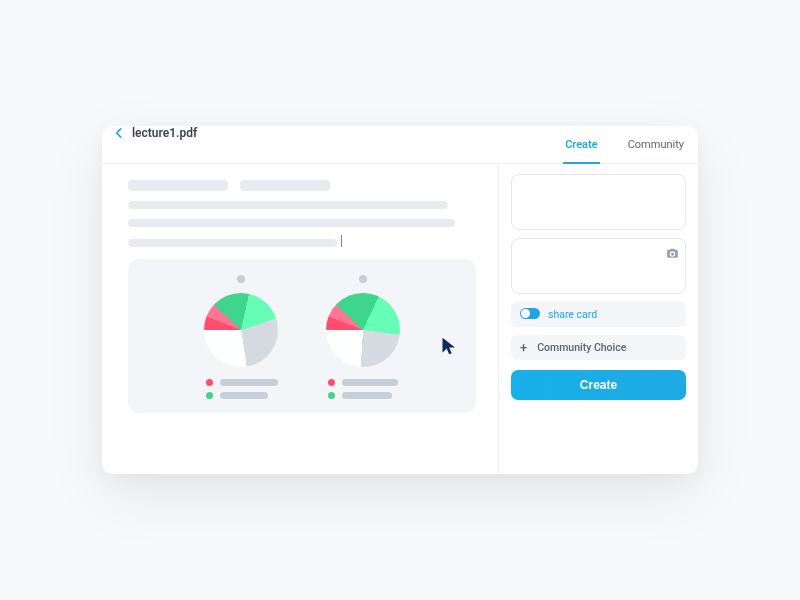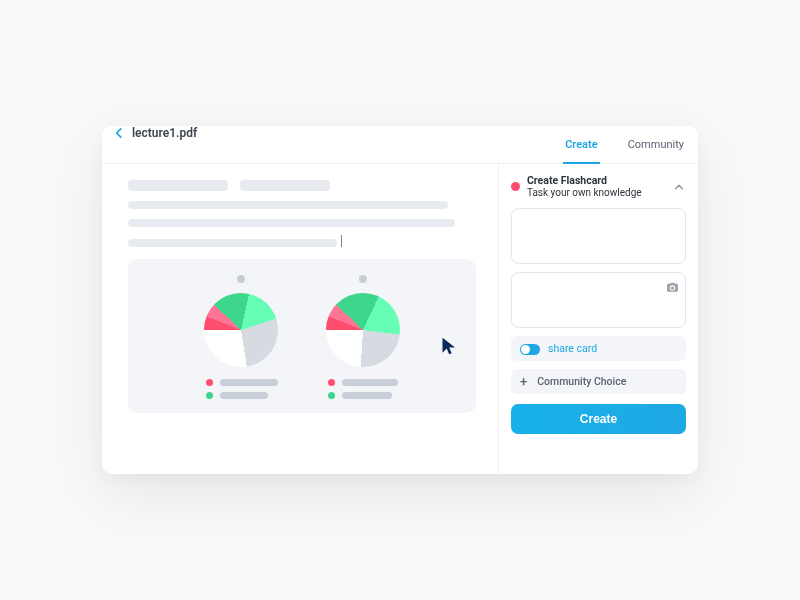--- a/index.html
+++ b/index.html
@@ -172,21 +172,21 @@
 .cam-icon {
   position: absolute;
   top: 6px;
   right: 6px;
   color: #9aa1ab;
   cursor: pointer;
 }
 .cam-icon svg { width: 13px; height: 13px; }
 .row-control {
   display: flex;
-  align-items: flex-end;
+  align-items: flex-start;
   gap: 8px;
   background: #f3f5f8;
   border-radius: 6px;
   padding: 6px 9px;
   font-size: 10.5px;
   color: #1ea7e3;
 }
 .toggle {
   width: 20px; height: 11px;
   background: #1ea7e3;
@@ -280,32 +280,20 @@
               <div class="legend-row">
                 <div class="legend-dot" style="background: rgb(62, 213, 140);"></div>
                 <div class="legend-bar" style="width: 50px;"></div>
               </div>
             </div>
         </div>
       </div>
     </div>
 
     <div class="sidebar">
-      <div class="panel-head">
-        <div class="red-dot"></div>
-        <div class="panel-head-text">
-          <div class="title">Create Flashcard</div>
-          <div>Task your own knowledge</div>
-        </div>
-        <div class="chev">
-          <svg viewBox="0 0 24 24">
-              <path fill="none" stroke="#8b929c" stroke-width="2.2" stroke-linecap="round" stroke-linejoin="round" d="M6 15l6-6 6 6"></path>
-            </svg>
-        </div>
-      </div>
 
       <div class="card-input"></div>
       <div class="card-input">
         <div class="cam-icon">
           <svg viewBox="0 0 24 24">
               <path fill="#9aa1ab" d="M9 3l-1.5 2H4a2 2 0 0 0-2 2v11a2 2 0 0 0 2 2h16a2 2 0 0 0 2-2V7a2 2 0 0 0-2-2h-3.5L15 3H9zm3 5a5 5 0 1 1 0 10 5 5 0 0 1 0-10zm0 2a3 3 0 1 0 0 6 3 3 0 0 0 0-6z"></path>
             </svg>
         </div>
       </div>
 

